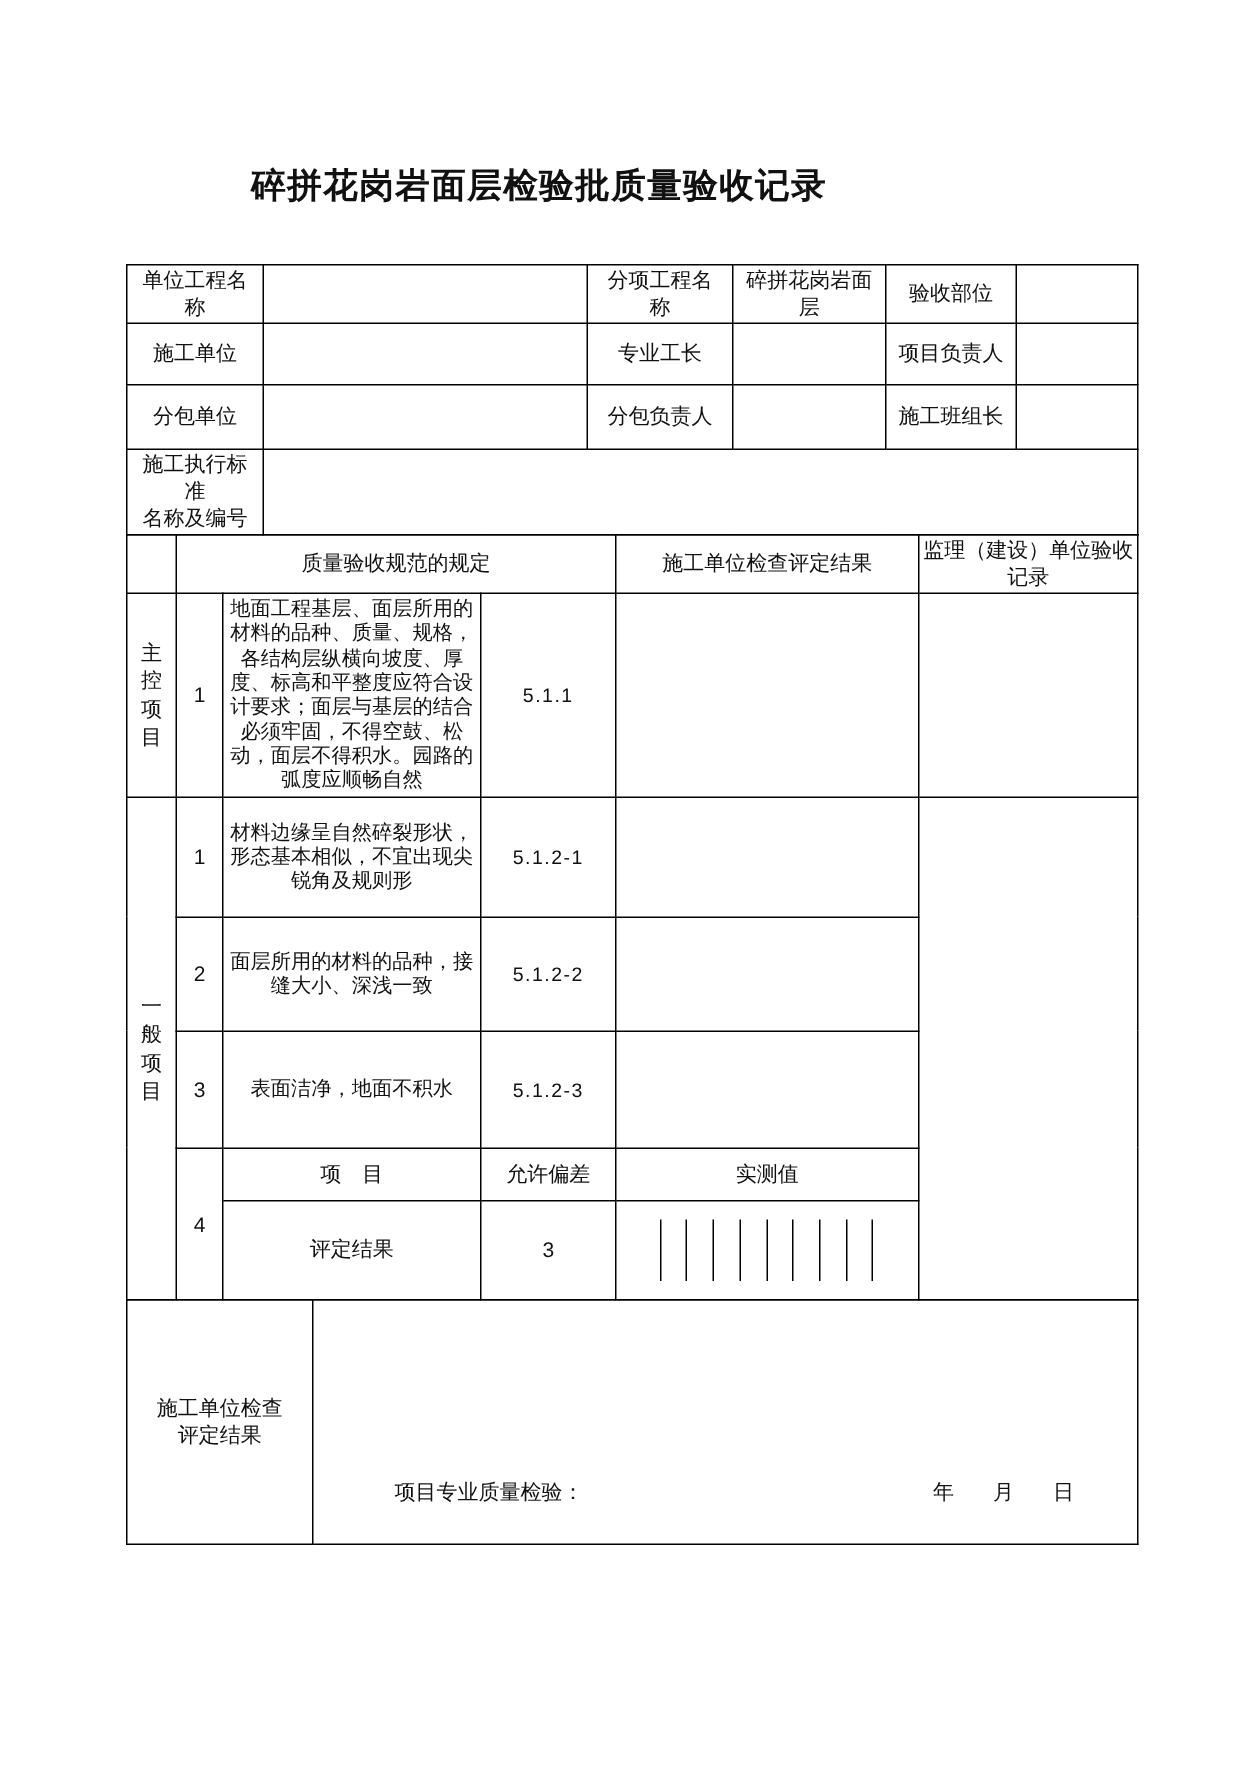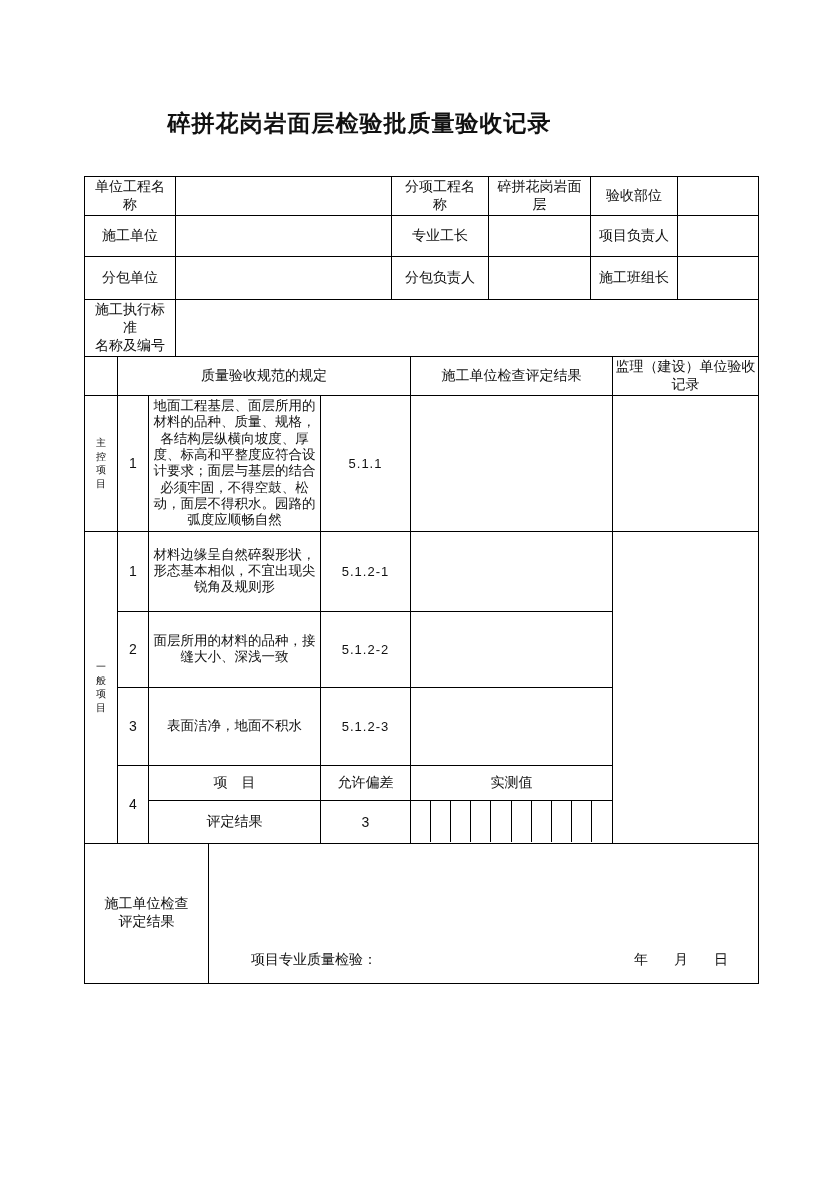--- a/index.html
+++ b/index.html
@@ -18,22 +18,22 @@
     border:1px solid #000; font-size:14px; vertical-align:middle;
     text-align:center; padding:1px 2px; overflow:hidden;
   }
   td.lbl { padding:1px 8px; }
   td.lbl-narrow { padding:1px 10px; }
   td.blank { }
   td.content {
     text-align:center; font-size:13.5px; line-height:1.21; padding:2px 3px;margin-top:12px;
   }
   td.code { font-size:13px; letter-spacing:1px; }
-  .vstack { width:14px; margin:18px auto; word-break:break-all; line-height:1.35; font-size:10px; }
-  td.no-pad { padding:0; }
+  .vstack { width:14px; margin:18px auto; word-break:break-all; line-height:1.35; font-size:14px; }
+  td.no-pad { padding:12px; }
   .mcells { display:grid; grid-template-columns:repeat(10,1fr); height:41px; }
   .mcells > div { border-right:1px solid #000; }
   .mcells > div:last-child { border-right:none; }
   .sign-area {
     display:flex; flex-direction:column; justify-content:flex-end;
     box-sizing:border-box; text-align:left; font-size:14px;
   }
   .sign-area-l { height:138px; padding:0 24px 13px 42px; }
   .sign-area-m { height:148px; padding:0 24px 11px 24px; }
   .sign-row { display:flex; justify-content:space-between; align-items:flex-end; }

